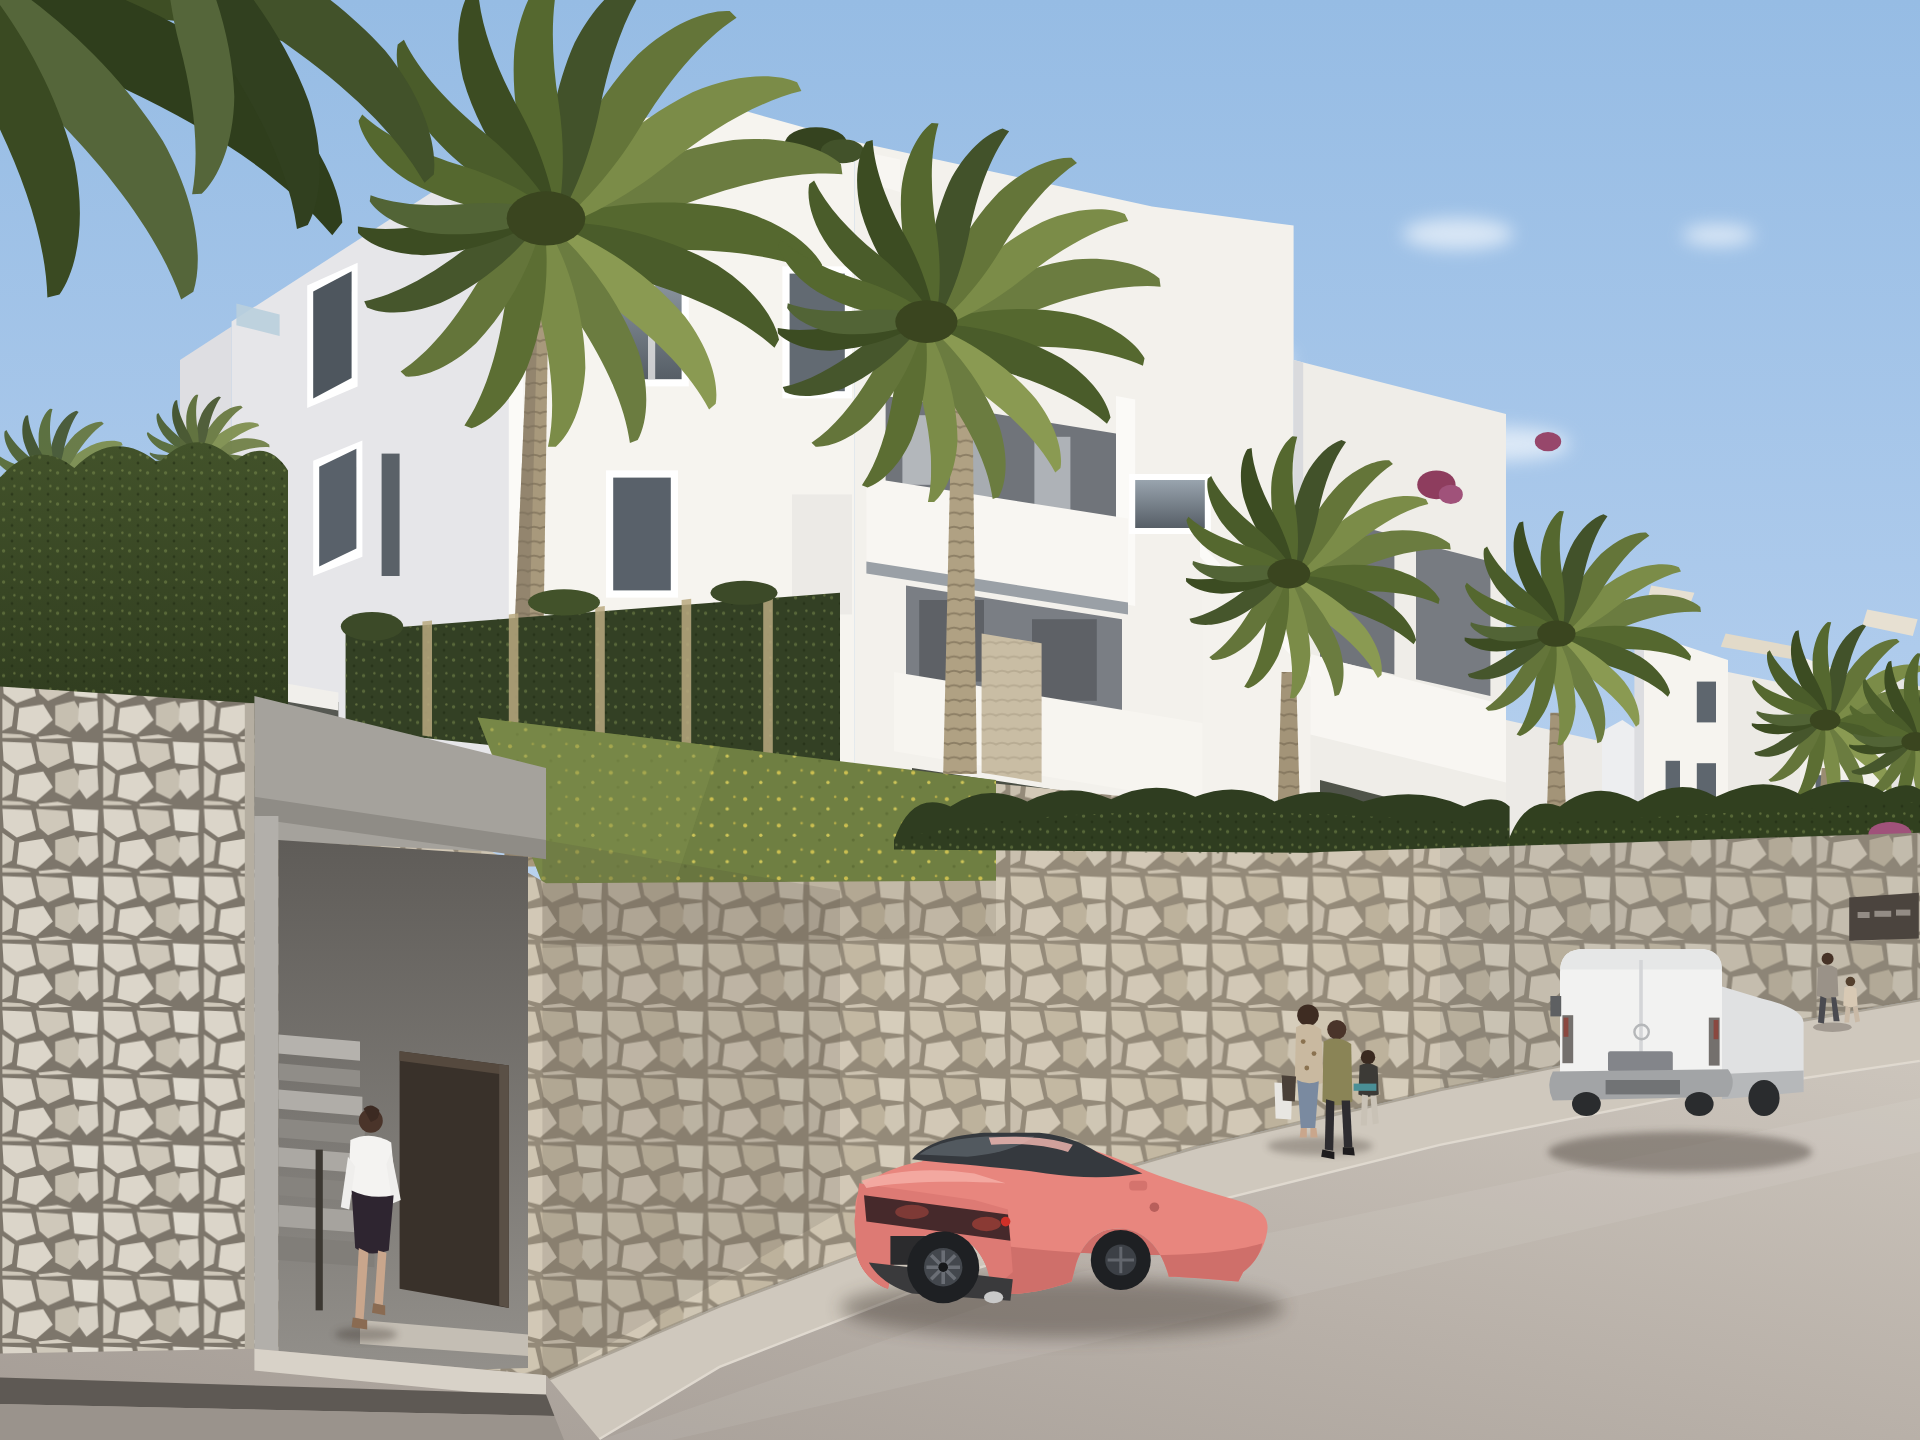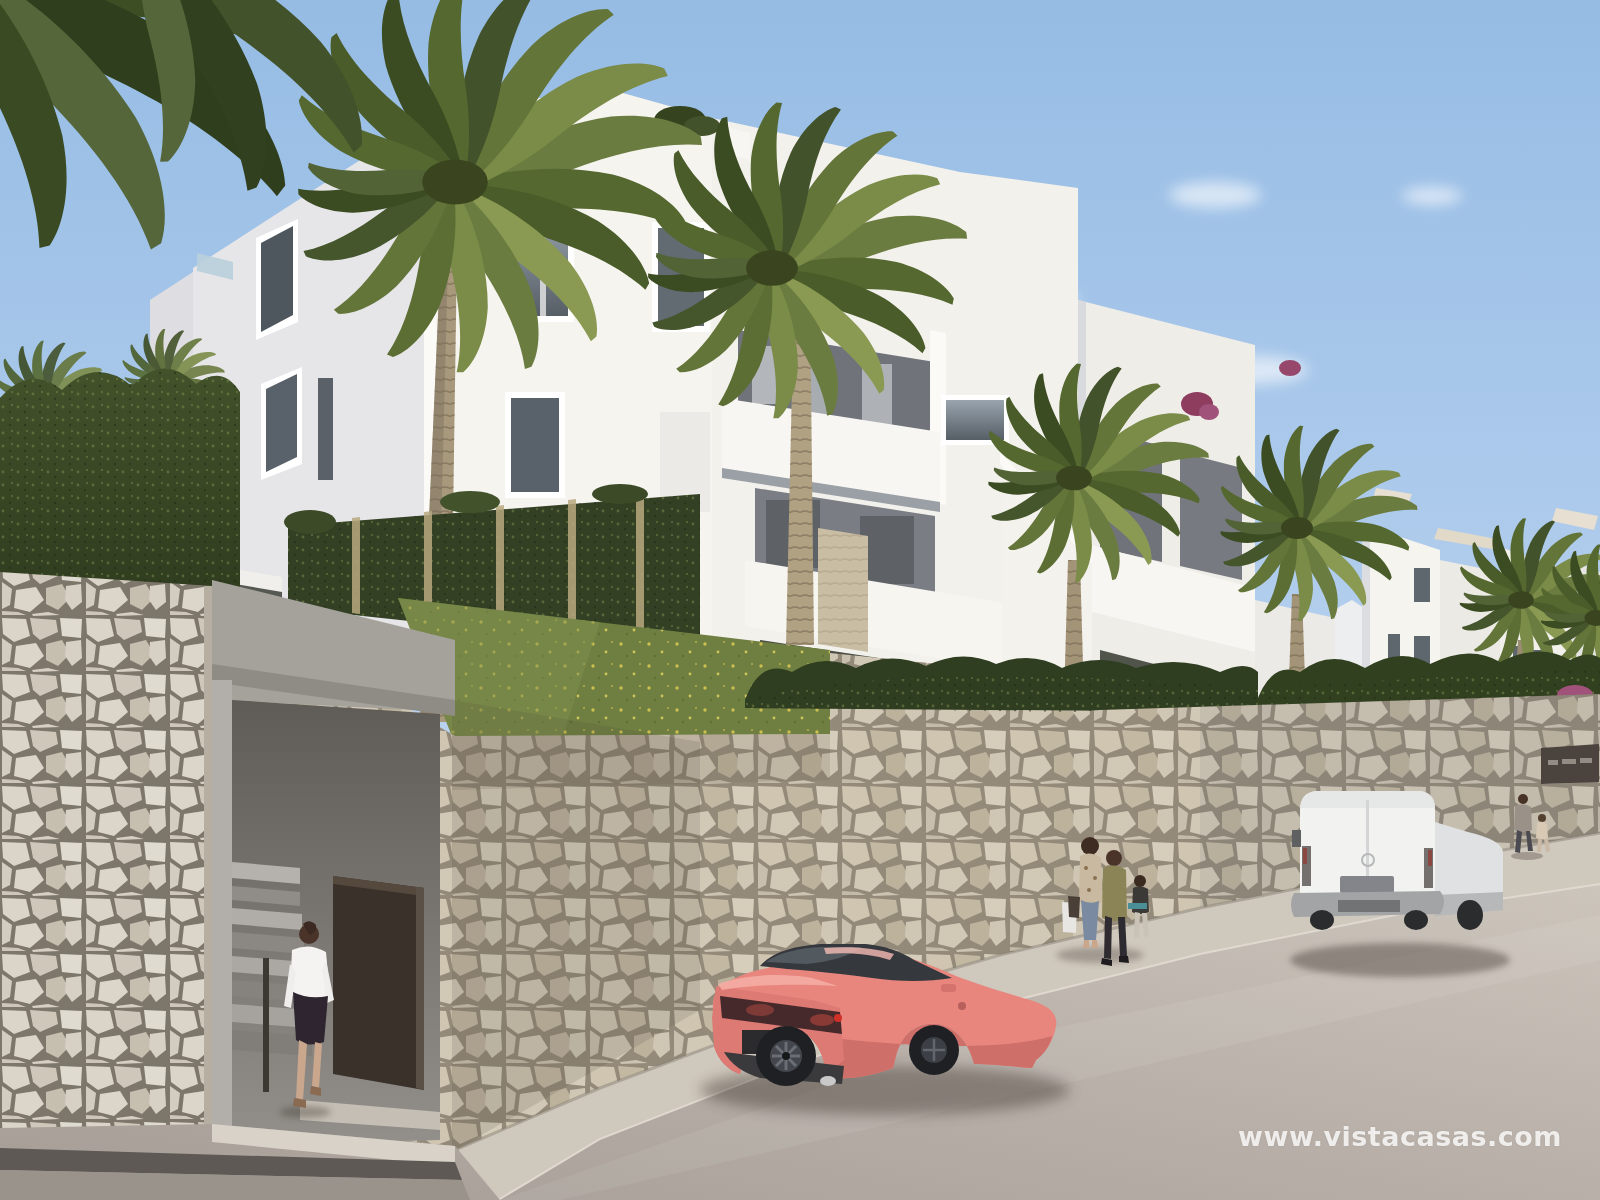--- a/index.html
+++ b/index.html
@@ -492,14 +492,13 @@
     <use href="#fr" transform="rotate(6) scale(2.8)" fill="#495c2b"></use>
   </g>
   <g transform="translate(150,-70)">
     <use href="#fr" transform="rotate(48) scale(2.6)" fill="#42522a"></use>
     <use href="#fr" transform="rotate(70) scale(2.4)" fill="#31401f"></use>
     <use href="#fr" transform="rotate(88) scale(2.0)" fill="#55663a"></use>
   </g>
 </g>
 </svg>
 
-<div class="watermark">www.vistacasas.com</div>
 </div>
 
 </body></html>

